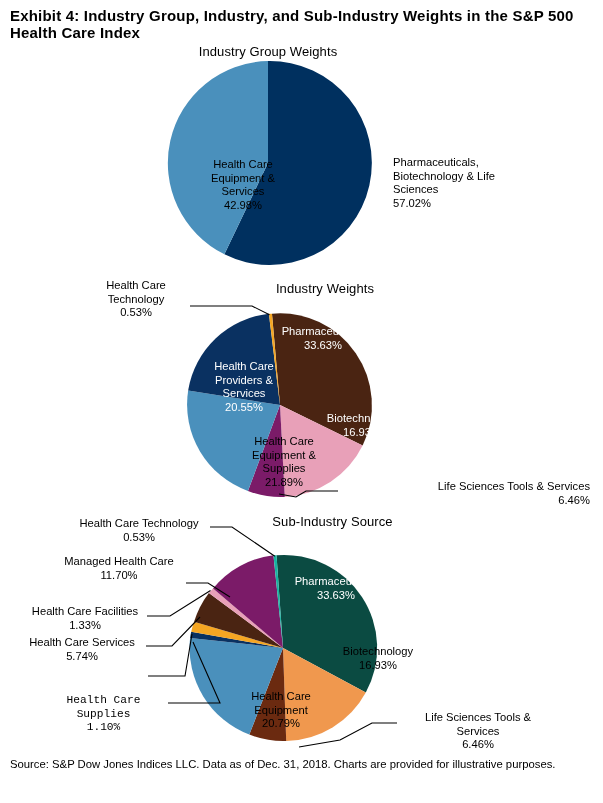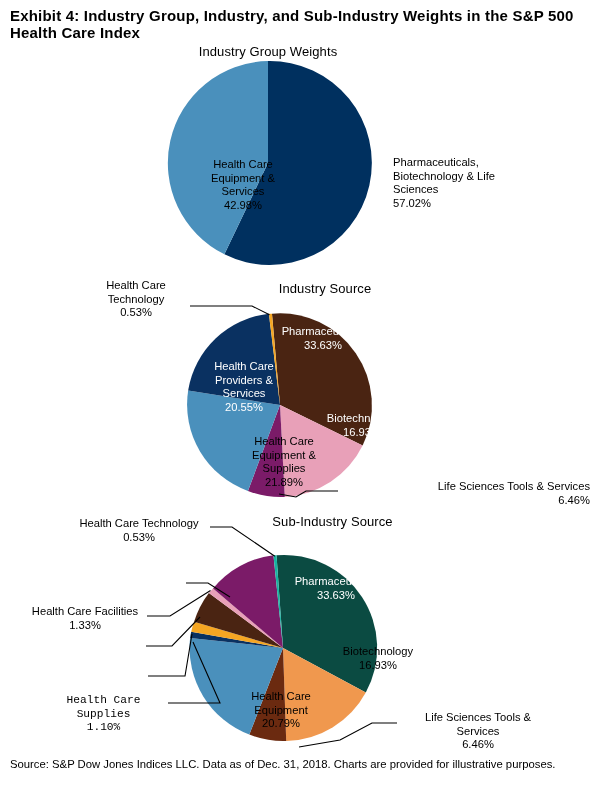--- a/index.html
+++ b/index.html
@@ -110,21 +110,21 @@
   <div class="lbl right" style="left:393px;top:108px;width:160px;margin-top:48px;">Pharmaceuticals,
 Biotechnology &amp; Life
 Sciences
 57.02%</div>
 
   <div class="lbl" style="left:188px;top:158px;width:110px;">Health Care
 Equipment &amp;
 Services
 42.98%</div>
 
-  <div class="chart-title" style="left:225px;top:281px;width:200px;">Industry Source</div>
+  <div class="chart-title" style="left:225px;top:281px;width:200px;">Industry Weights</div>
 
   <div class="lbl" style="left:80px;top:279px;width:112px;">Health Care
 Technology
 0.53%</div>
 
   <div class="lbl right" style="left:340px;top:480px;width:250px;text-align:right;">Life Sciences Tools &amp; Services
 6.46%</div>
 
   <div class="lbl white" style="left:258px;top:325px;width:130px;">Pharmaceuticals
 33.63%</div>
@@ -140,24 +140,28 @@
   <div class="lbl" style="left:228px;top:435px;width:112px;">Health Care
 Equipment &amp;
 Supplies
 21.89%</div>
 
   <div class="chart-title" style="left:225px;top:514px;width:215px;">Sub-Industry Source</div>
 
   <div class="lbl" style="left:65px;top:517px;width:148px;">Health Care Technology
 0.53%</div>
 
+  <div class="lbl" style="left:53px;top:555px;width:132px;">Managed Health Care
+11.70%</div>
 
   <div class="lbl" style="left:22px;top:605px;width:126px;">Health Care Facilities
 1.33%</div>
 
+  <div class="lbl" style="left:18px;top:636px;width:128px;">Health Care  Services
+5.74%</div>
 
 
   <div class="lbl" style="left:38px;top:694px;width:131px;font-family:Liberation Mono, monospace;">Health Care Supplies
 1.10%</div>
 
   <div class="lbl" style="left:398px;top:711px;width:160px;">Life Sciences Tools &amp;
 Services
 6.46%</div>
 
   <div class="lbl white" style="left:271px;top:575px;width:130px;">Pharmaceuticals

